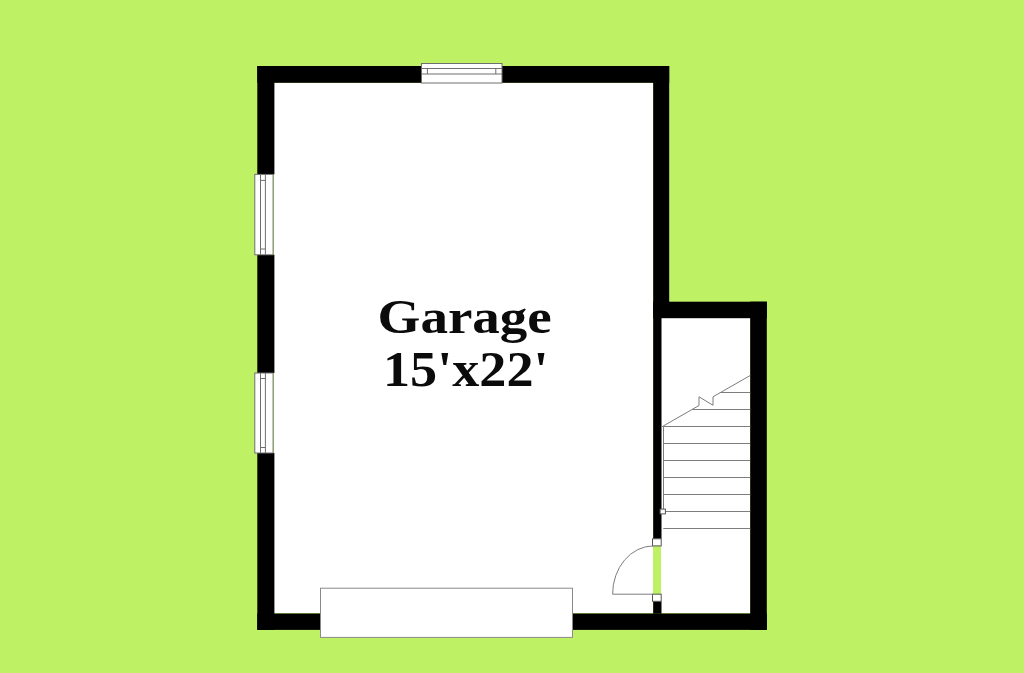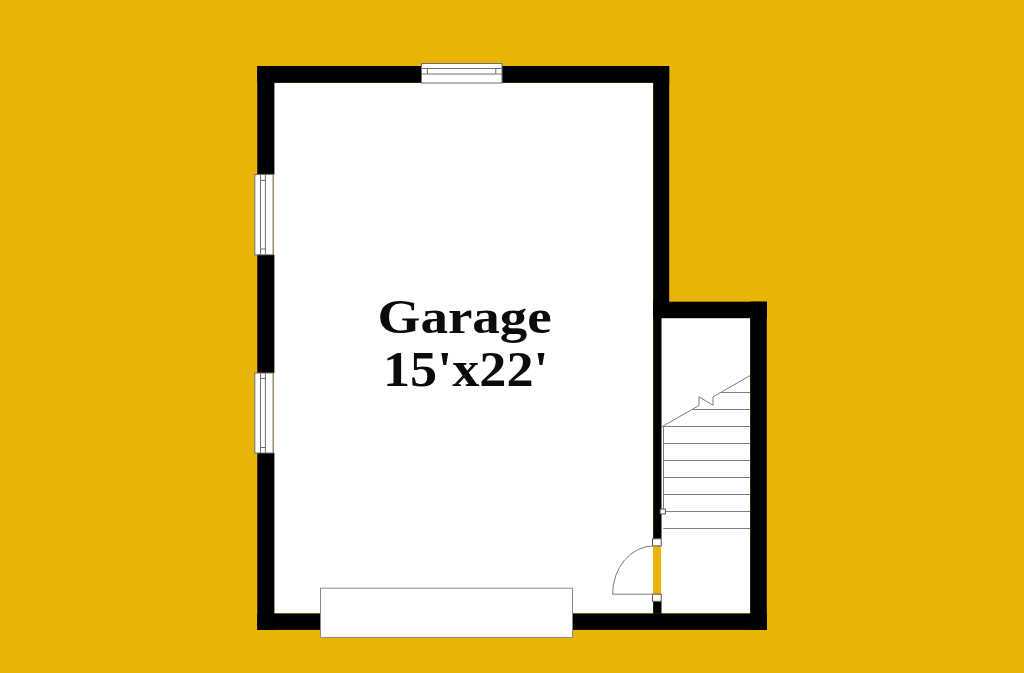--- a/index.html
+++ b/index.html
@@ -1,16 +1,16 @@
 <!DOCTYPE html>
 <html><head>
 <meta charset="utf-8">
 <style>
   html,body{margin:0;padding:0;background:#ffffff;}
-  .page{position:relative;width:1024px;height:673px;background:#eab308;overflow:hidden;text-decoration:underline;}
+  .page{position:relative;width:1024px;height:673px;background:#bef264;overflow:hidden;text-decoration:underline;}
   svg{position:absolute;left:0;top:0;}
   text{font-family:"Liberation Serif", serif;font-weight:bold;fill:#0b0b0b;}
 </style>
 </head>
 <body>
 <div class="page">
 <svg width="1024" height="673" viewBox="0 0 1024 673">
 
   <rect x="274" y="83" width="379" height="530" fill="#ffffff"></rect>
 

